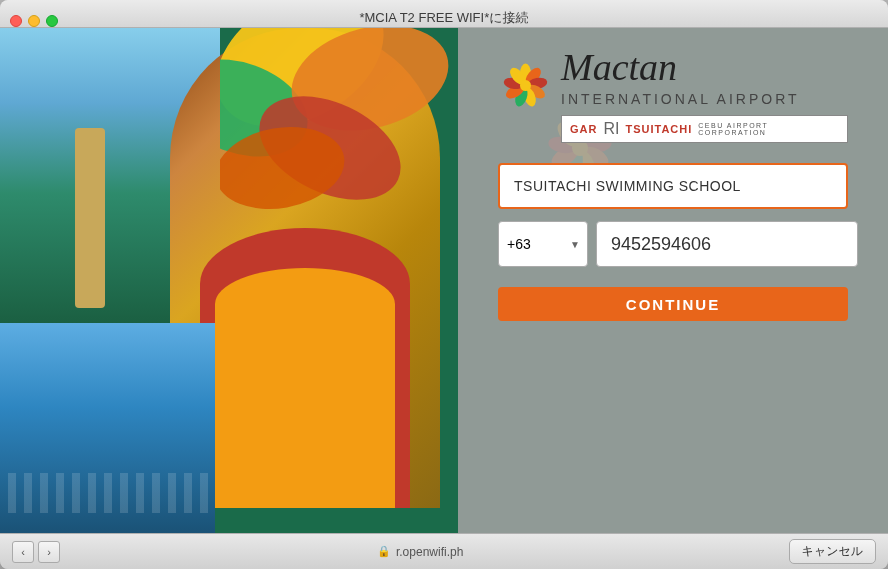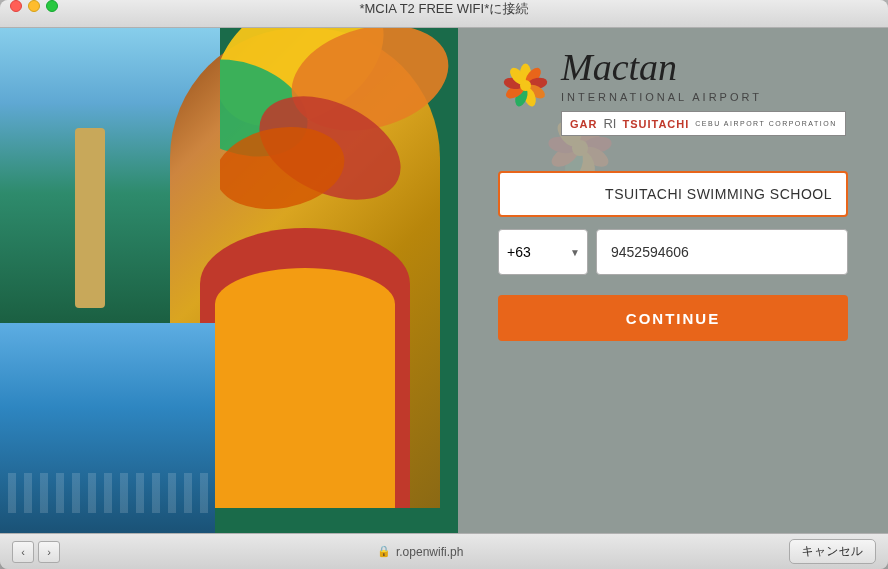--- a/index.html
+++ b/index.html
@@ -20,21 +20,21 @@
       overflow: hidden;
       display: flex;
       flex-direction: column;
       box-shadow: 0 10px 40px rgba(0,0,0,0.5);
     }
 
     .titlebar {
       background: linear-gradient(to bottom, #ebebeb, #d6d6d6);
       height: 28px;
       display: flex;
-      align-items: flex-start;
+      align-items: flex-end;
       padding: 0 10px;
       flex-shrink: 0;
       border-bottom: 1px solid #b0b0b0;
       position: relative;
     }
 
     .traffic-lights {
       display: flex;
       gap: 6px;
       align-items: center;
@@ -86,23 +86,22 @@
       flex-direction: column;
       align-items: center;
       justify-content: flex-start;
       padding-top: 20px;
     }
 
     
     .logo-area {
       display: flex;
       flex-direction: column;
-      align-items: flex-start;
+      align-items: center;
       width: 350px;
-      margin-bottom: 15px;
     }
 
     
     .form-fields {
       width: 350px;
       display: flex;
       flex-direction: column;
       gap: 12px;
       margin-top: 20px;
     }
@@ -111,21 +110,20 @@
       width: 100%;
       height: 46px;
       border: 2px solid #e8651a;
       border-radius: 4px;
       background: white;
       padding: 0 14px;
       font-size: 14px;
       color: #333;
       outline: none;
       letter-spacing: 0.5px;
-      text-align: right;
     }
 
     .phone-row {
       display: flex;
       gap: 8px;
       width: 100%;
     }
 
     .country-code-select {
       width: 90px;
@@ -158,28 +156,28 @@
       font-size: 10px;
     }
 
     .input-phone {
       flex: 1;
       height: 46px;
       border: 1px solid #aaa;
       border-radius: 4px;
       background: white;
       padding: 0 14px;
-      font-size: 14px;
+      font-size: 18px;
       color: #333;
       outline: none;
     }
 
     .btn-continue {
       width: 100%;
-      height: 46px;
+      height: 34px;
       background: #e8651a;
       border: none;
       border-radius: 4px;
       color: white;
       font-size: 15px;
       font-weight: 700;
       letter-spacing: 2px;
       cursor: pointer;
       margin-top: 8px;
     }
@@ -438,24 +436,24 @@
                 <ellipse cx="0" cy="-22" rx="10" ry="18" fill="#27ae60" transform="rotate(200)"></ellipse>
                 <ellipse cx="0" cy="-22" rx="10" ry="18" fill="#e8651a" transform="rotate(240)"></ellipse>
                 <ellipse cx="0" cy="-22" rx="10" ry="18" fill="#c0392b" transform="rotate(280)"></ellipse>
                 <ellipse cx="0" cy="-22" rx="10" ry="18" fill="#f5c518" transform="rotate(320)"></ellipse>
                 <circle cx="0" cy="0" r="10" fill="#f5c518"></circle>
               </g>
             </svg>
           </div>
           <div style="display:flex; flex-direction:column; align-items:flex-start;">
             <div style="font-size:38px; font-style:italic; font-family:Georgia,serif; color:#222; line-height:1; font-weight:300;">Mactan</div>
-            <div style="font-size:11px; letter-spacing:3px; color:#444; margin-top:5px; font-weight:500;">INTERNATIONAL AIRPORT</div>
+            <div style="font-size:14px; letter-spacing:3px; color:#444; margin-top:5px; font-weight:500;">INTERNATIONAL AIRPORT</div>
             <div style="display:flex; align-items:center; gap:6px; margin-top:8px; padding:4px 8px; border:1px solid #888; background:white;">
               <span style="font-size:11px; font-weight:700; color:#c0392b; letter-spacing:1px;">GAR</span>
-              <span style="font-size:13px; color:#666;">RI</span>
+              <span style="font-size:16px; color:#666;">RI</span>
               <span style="font-size:11px; font-weight:800; color:#c0392b; letter-spacing:1px;">TSUITACHI</span>
               <div style="display:flex; flex-direction:column;">
                 <span style="font-size:7px; color:#555; letter-spacing:1.5px;">CEBU AIRPORT CORPORATION</span>
               </div>
             </div>
           </div>
         </div>
       </div>
 
       <div class="form-fields">

